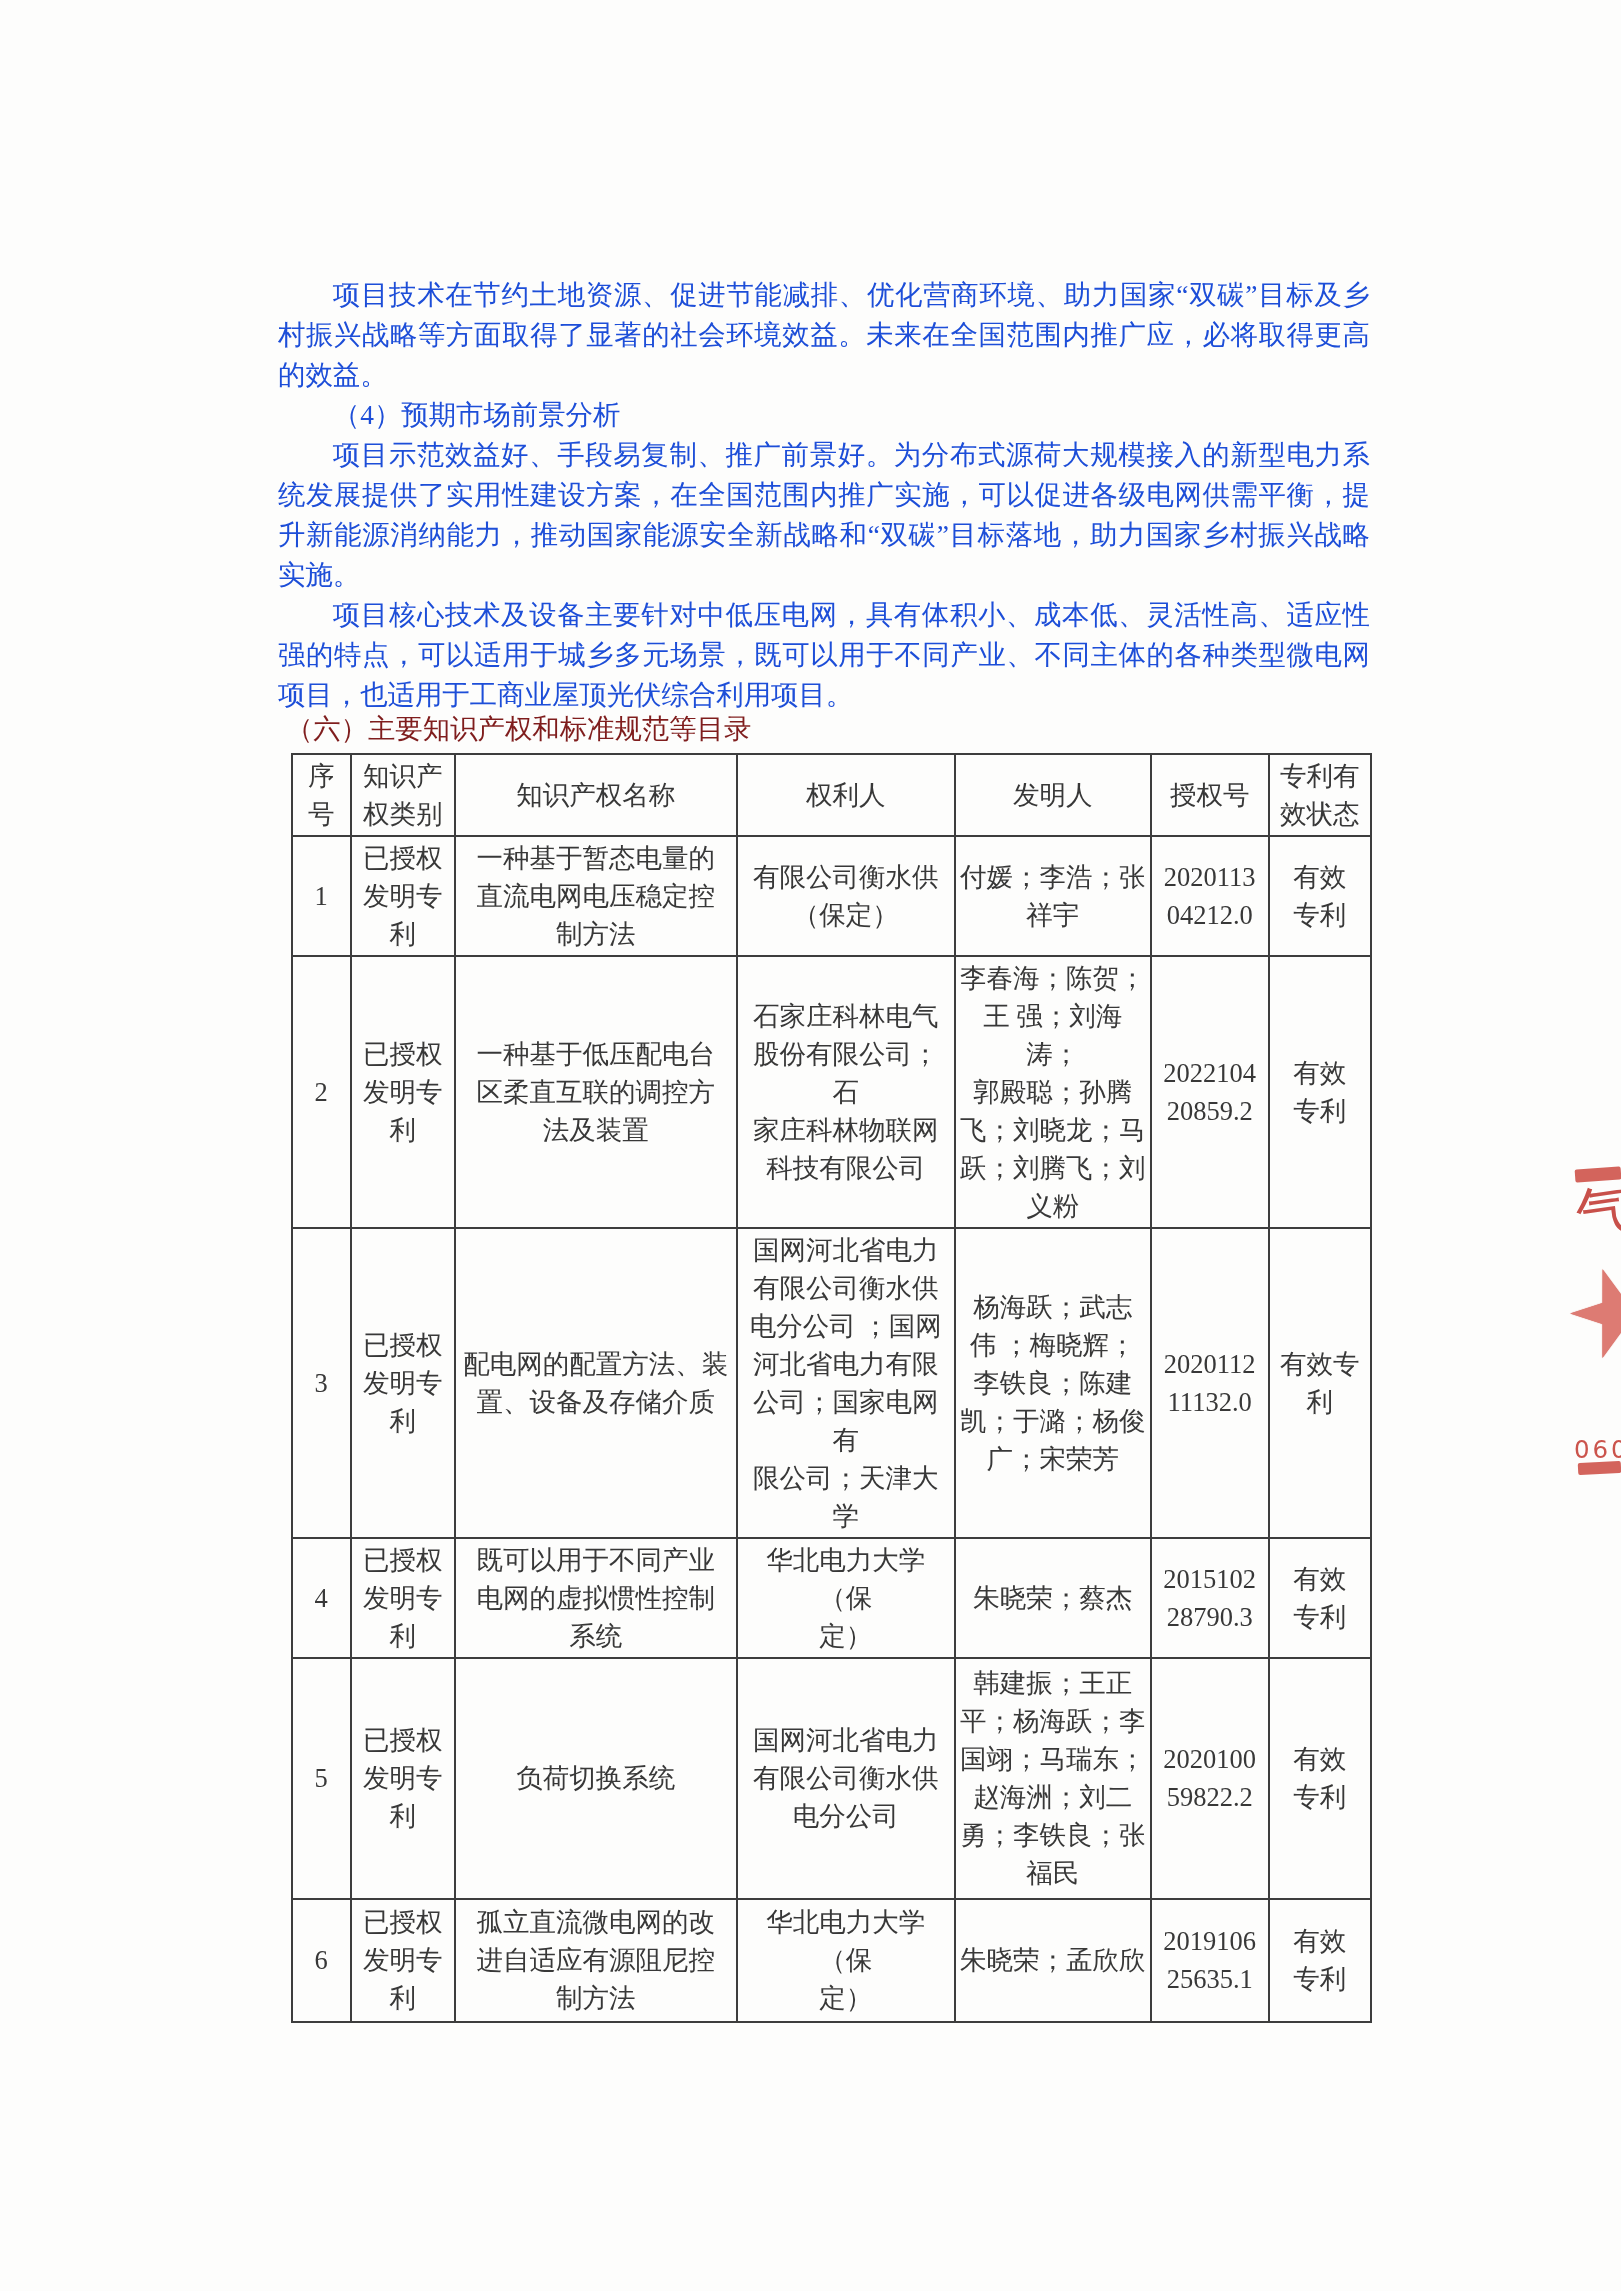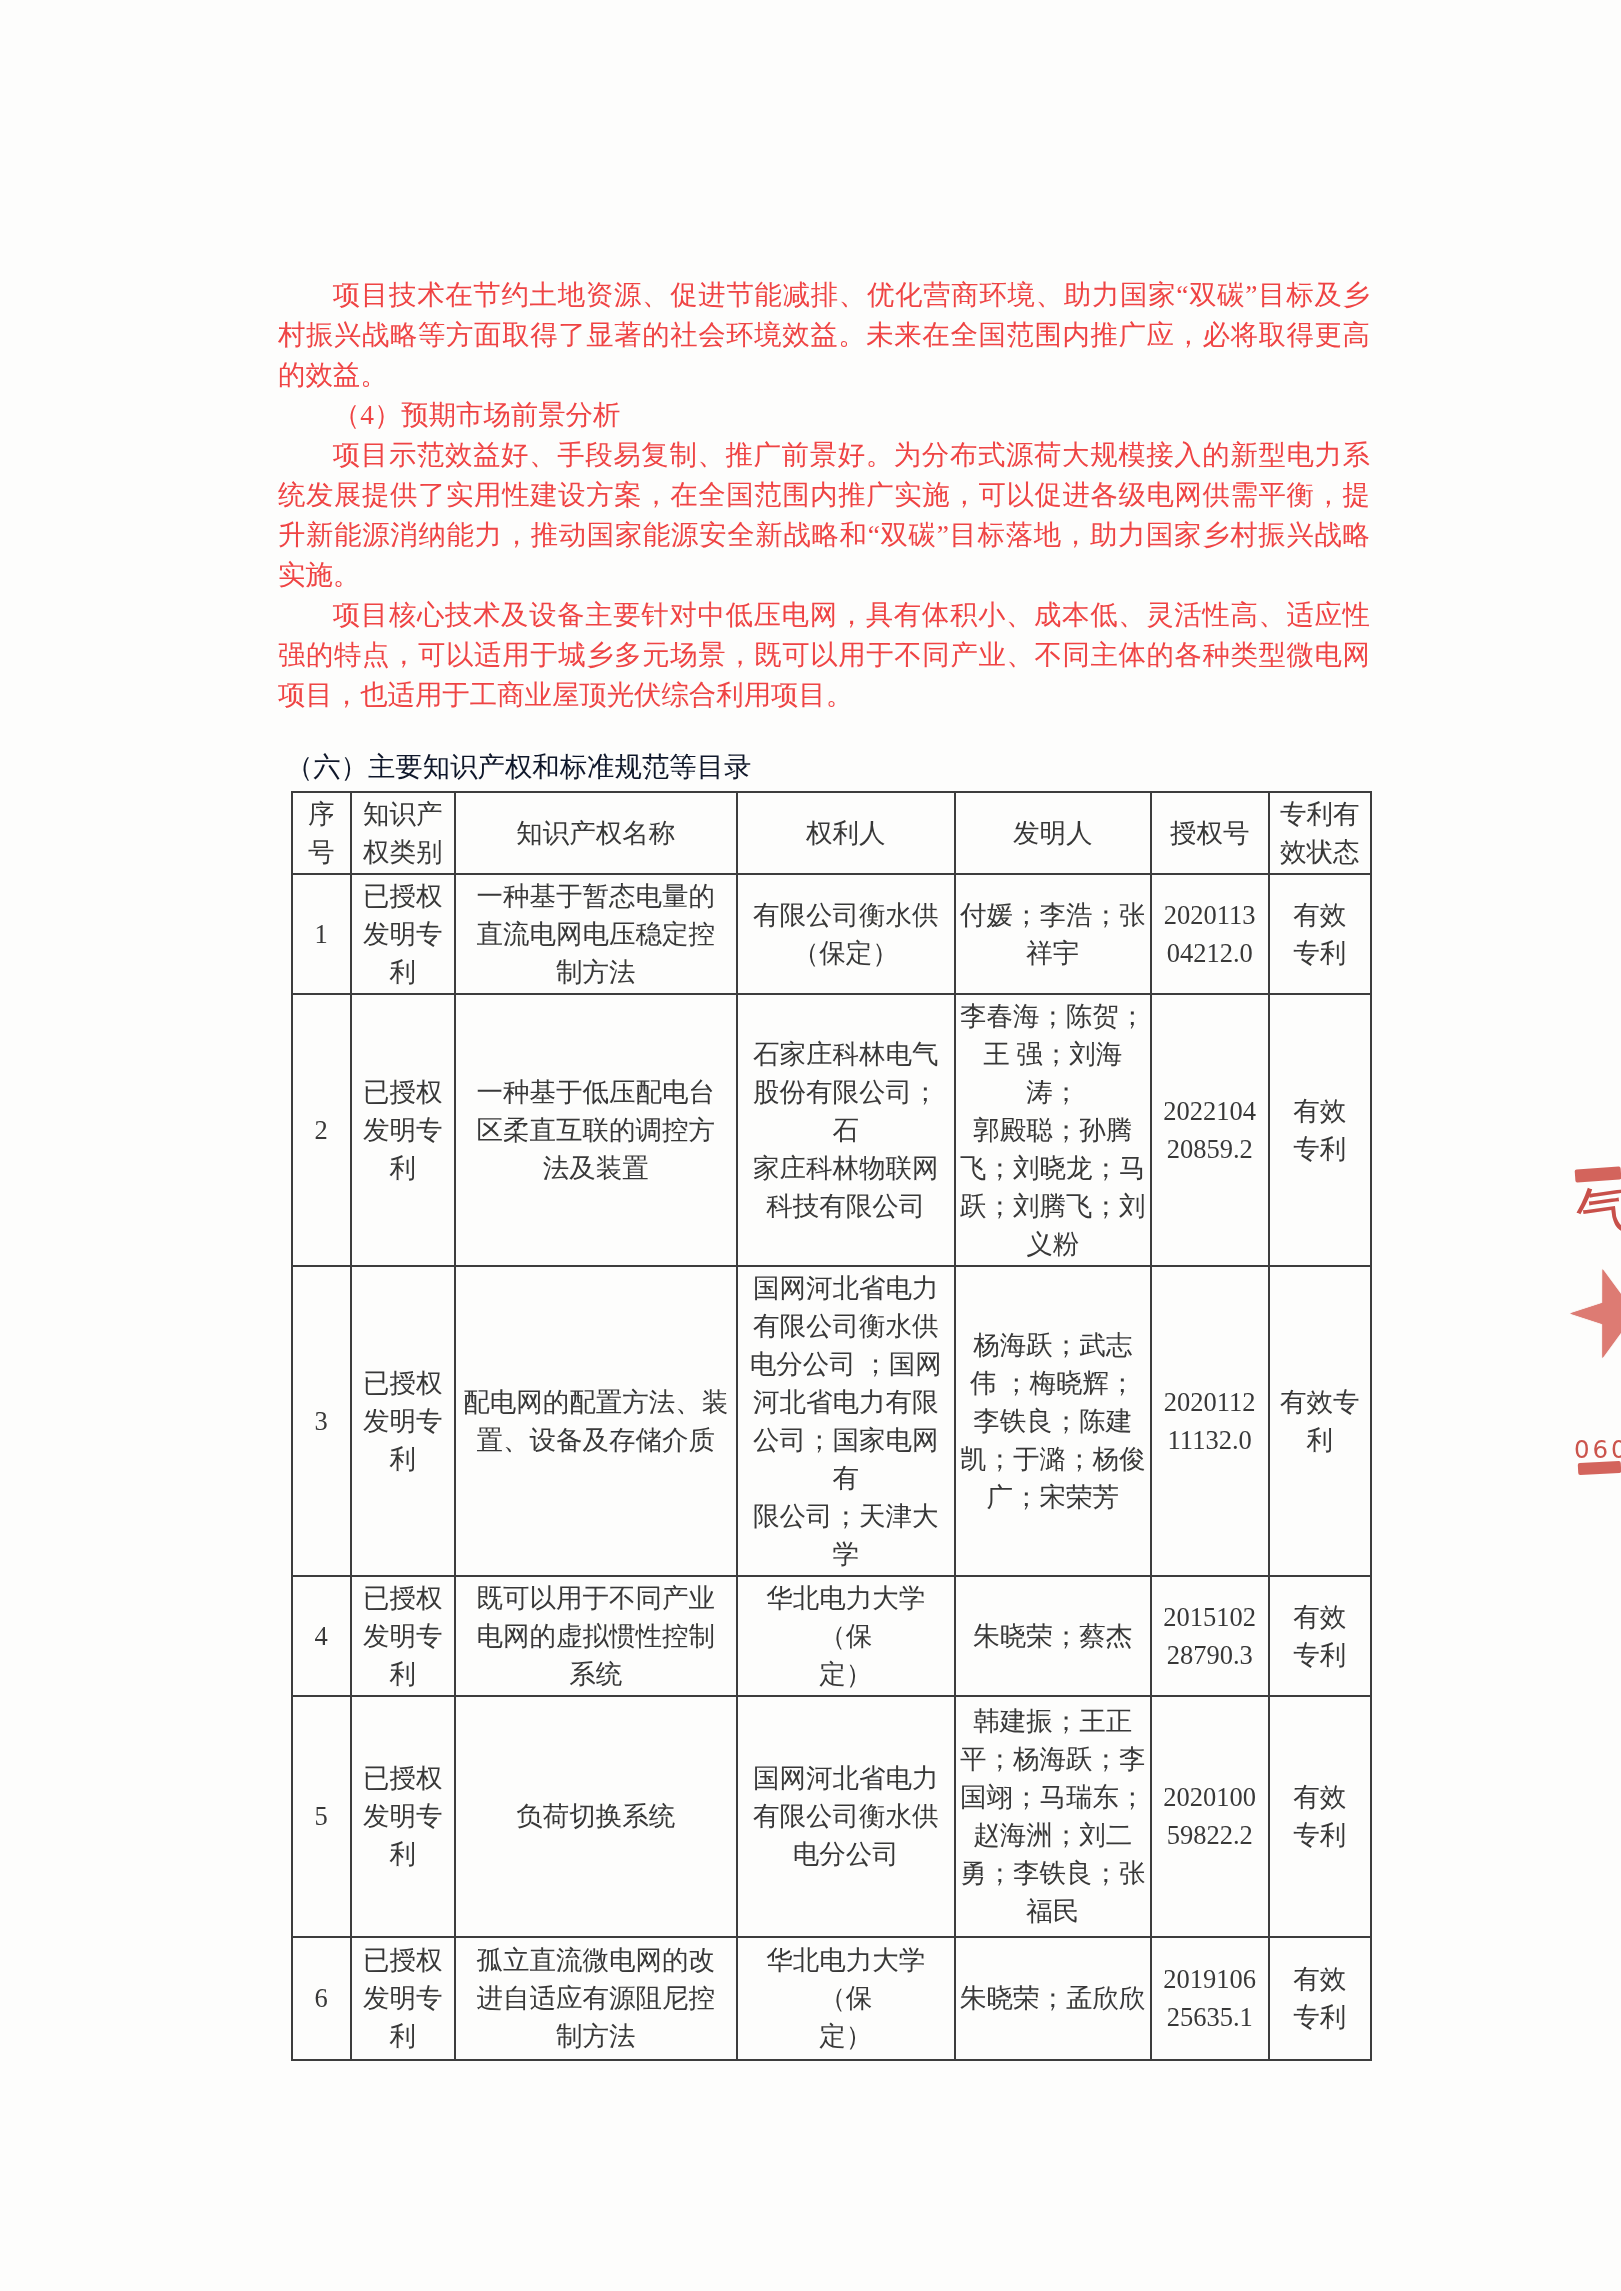--- a/index.html
+++ b/index.html
@@ -17,30 +17,29 @@
     position: absolute;
     left: 278px;
     top: 275px;
     width: 1092px;
   }
   .para {
     font-size: 27.4px;
     line-height: 40px;
     text-align: justify;
     text-indent: 2em;
-    color: #ef4444;
+    color: #1d4ed8;
     white-space: pre-wrap;
   }
   .table-caption {
-    margin-top: 38px;
     margin-bottom: 8.8px;
     margin-left: 7.8px;
     font-size: 27.4px;
     line-height: 29px;
-    color: #0f172a;
+    color: #7f1d1d;
   }
   table.ip-table {
     margin-left: 12.7px;
     border-collapse: collapse;
     table-layout: fixed;
     width: 1078px;
     border: 2.9px solid #3d3d3d;
   }
   table.ip-table th, table.ip-table td {
     border: 2px solid #3d3d3d;

